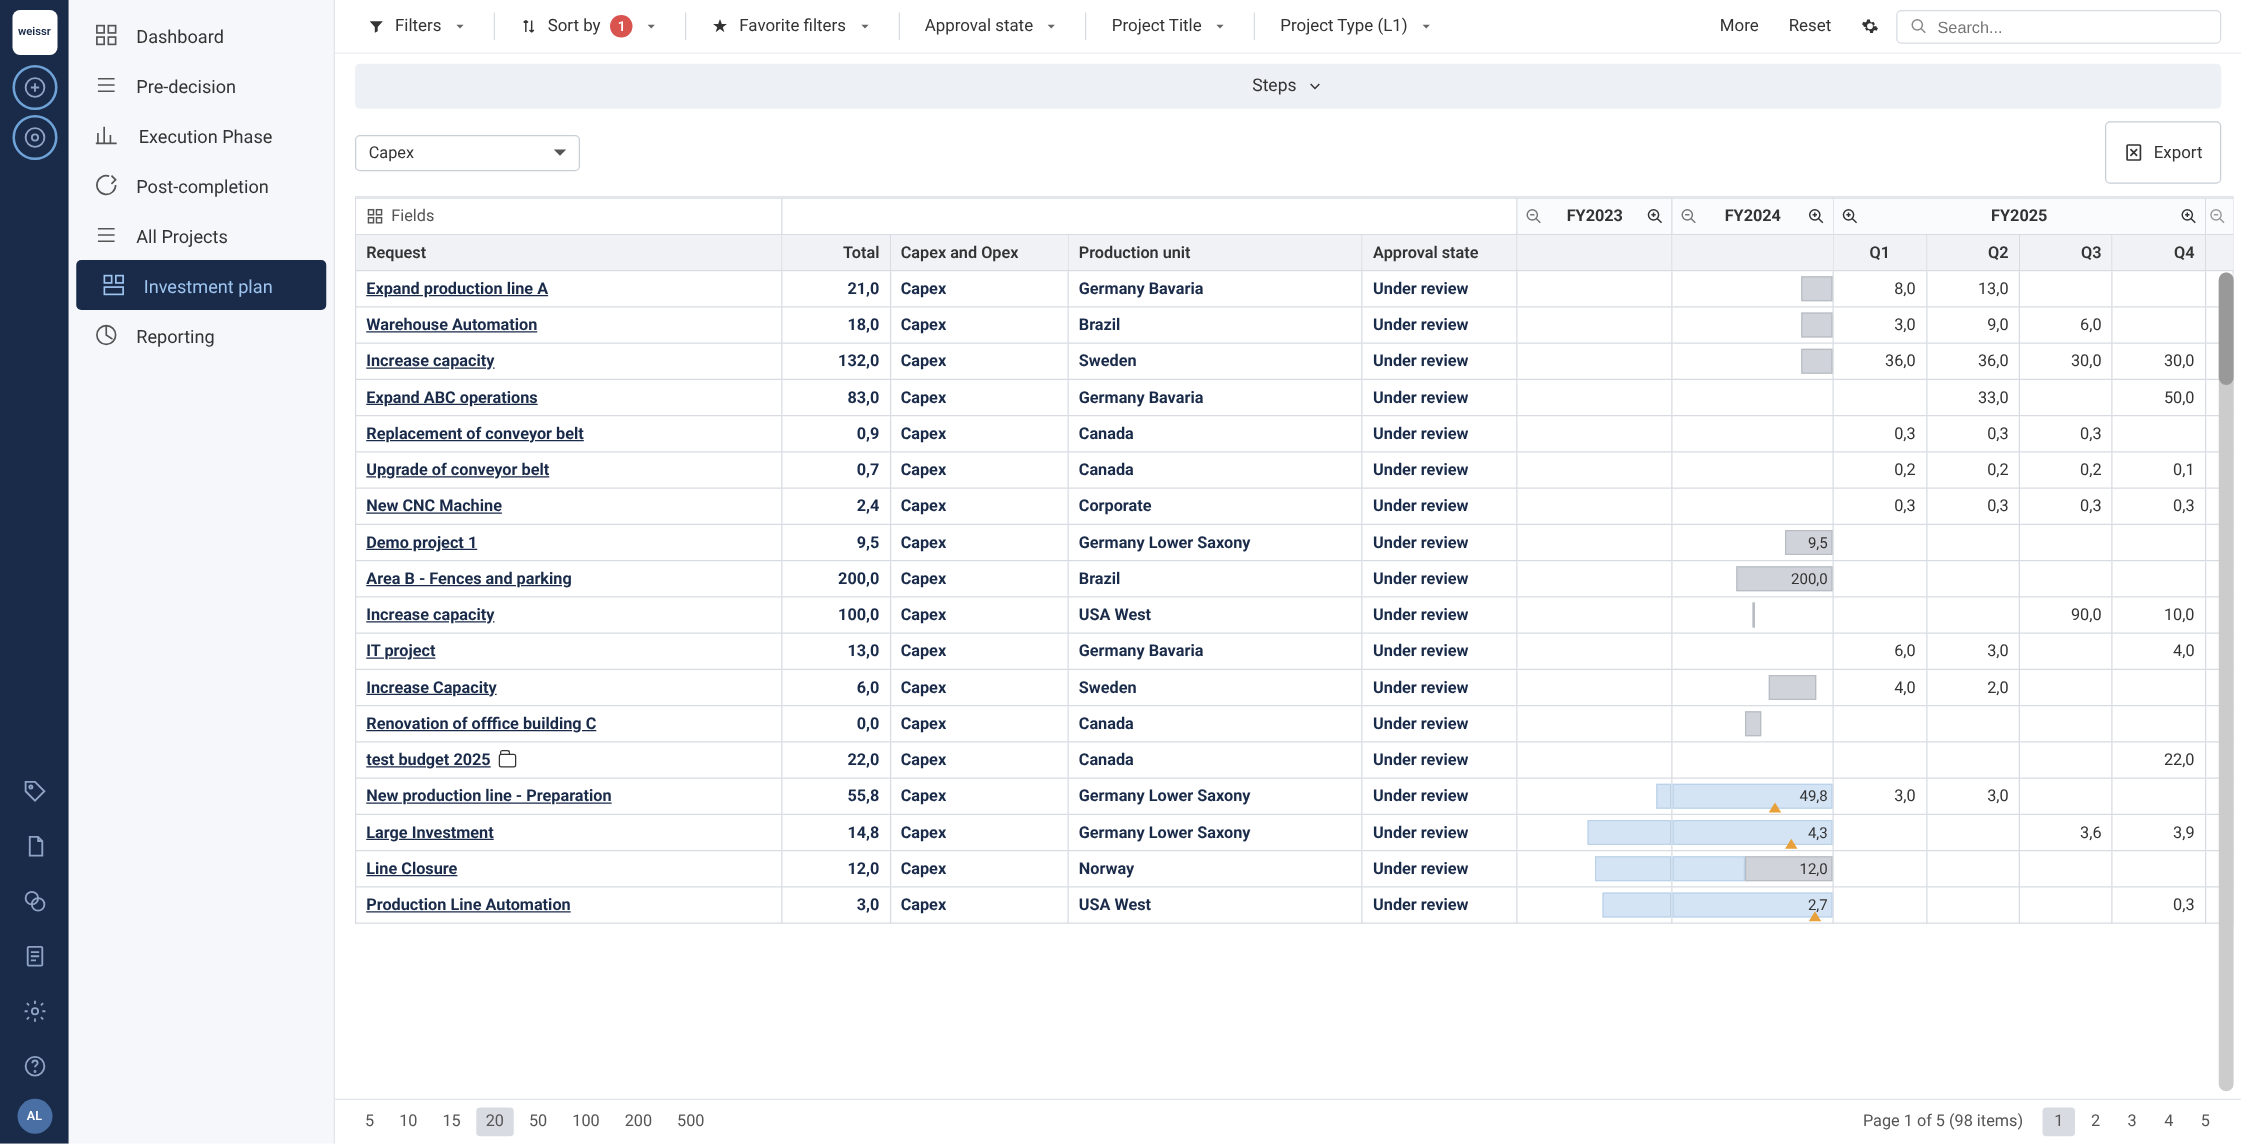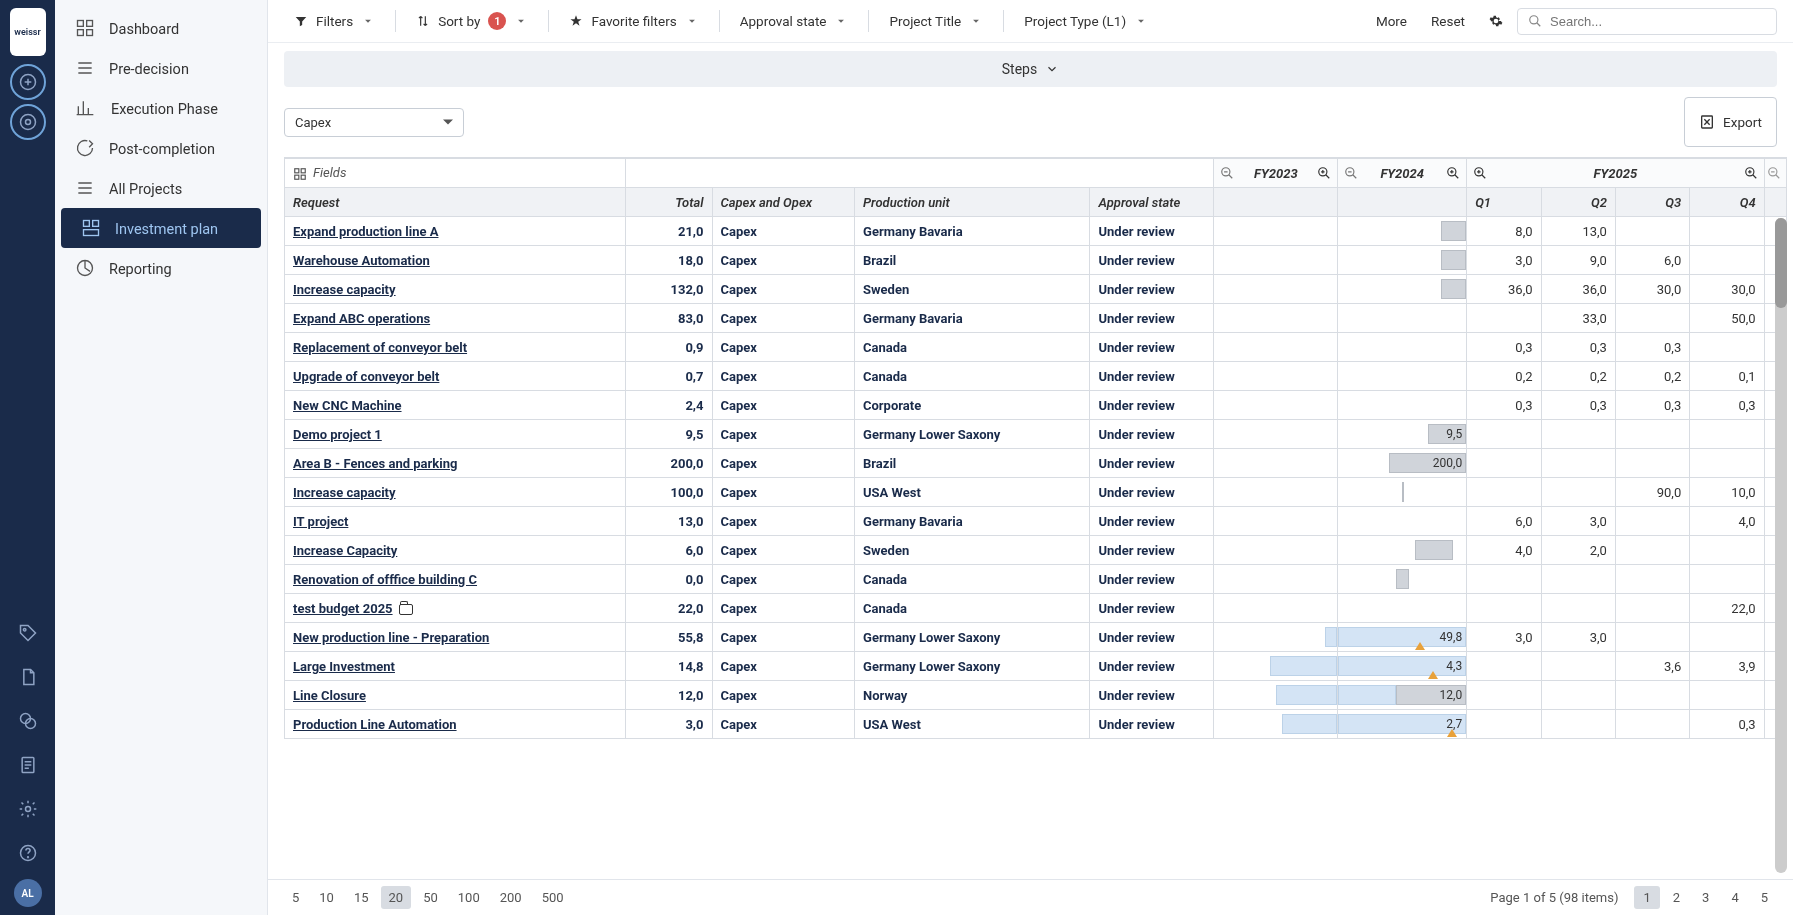--- a/index.html
+++ b/index.html
@@ -1,21 +1,21 @@
 <!DOCTYPE html>
 <html><head>
 <meta charset="utf-8">
 <style>
 * { box-sizing: border-box; margin: 0; padding: 0; }
 body { font-family: -apple-system, BlinkMacSystemFont, "Segoe UI", Roboto, Arial, sans-serif; font-size: 13px; color: #333; background: #fff; overflow: hidden; }
 .app { display: flex; height: 915px; width: 1793px; }
 
 
 .rail { width: 55px; background: #1a2b4a; display: flex; flex-direction: column; align-items: center; padding: 8px 0; gap: 8px; }
-.rail-logo { width: 36px; height: 48px; background: #fff; border-radius: 6px; display: flex; align-items: center; justify-content: center; font-size: 9px; color: #1a2b4a; font-weight: 600; }
+.rail-logo { width: 36px; height: 36px; background: #fff; border-radius: 6px; display: flex; align-items: center; justify-content: center; font-size: 9px; color: #1a2b4a; font-weight: 600; }
 .rail-icon { width: 36px; height: 36px; border-radius: 50%; display: flex; align-items: center; justify-content: center; color: #8fa3c4; cursor: pointer; }
 .rail-icon.active { border: 2px solid #6fa3d8; }
 .rail-icon svg { width: 20px; height: 20px; stroke: currentColor; fill: none; stroke-width: 1.8; }
 .rail-spacer { flex: 1; }
 .rail-avatar { width: 28px; height: 28px; border-radius: 50%; background: #4a6fa5; color: #fff; display: flex; align-items: center; justify-content: center; font-size: 10px; font-weight: 600; }
 
 
 .sidebar { width: 213px; background: #f5f7fa; border-right: 1px solid #e1e5eb; padding-top: 8px; }
 .side-item { display: flex; align-items: flex-end; gap: 14px; padding: 10px 20px; cursor: pointer; color: #333; font-size: 14.5px; }
 .side-item.active { background: #1a2b4a; color: #9ec5f0; border-radius: 4px; margin: 0 6px; }
@@ -45,21 +45,21 @@
 .subbar { display: flex; align-items: center; padding: 10px 16px; gap: 12px; }
 .select-box { border: 1px solid #c8ced6; border-radius: 4px; padding: 6px 30px 6px 10px; font-size: 13px; position: relative; min-width: 180px; cursor: pointer; }
 .select-box::after { content: ""; position: absolute; right: 10px; top: 50%; width: 0; height: 0; border-left: 5px solid transparent; border-right: 5px solid transparent; border-top: 5px solid #555; transform: translateY(-50%); }
 .sub-spacer { flex: 1; }
 .export-btn { display: flex; align-items: center; gap: 8px; border: 1px solid #c8ced6; border-radius: 4px; padding: 16px 14px; cursor: pointer; font-size: 13.5px; background: #fff; }
 
 
 .table-wrap { flex: 1; overflow: auto; margin: 0 6px 0 16px; border-top: 1px solid #d8dce2; position: relative; }
 table { border-collapse: collapse; width: 100%; table-layout: fixed; }
 th, td { border: 1px solid #d8dce2; padding: 5px 8px; font-size: 13px; text-align: left; vertical-align: middle; height: 29px; }
-thead th { background: #f0f2f5; font-weight: 600; color: #333; position: sticky; top: 0; font-style: italic; }
+thead th { background: #f0f2f5; font-weight: 600; color: #333; position: sticky; top: 0; }
 thead tr.r1 th { background: #fafbfc; }
 .col-request { width: 275px; }
 .col-total { width: 70px; text-align: right; }
 .col-capex { width: 115px; }
 .col-prod { width: 190px; }
 .col-approval { width: 100px; }
 .col-fy23 { width: 100px; }
 .col-fy24 { width: 104px; }
 .col-q { width: 60px; text-align: right; }
 .col-last { width: 18px; }
@@ -361,21 +361,21 @@
             </th>
           </tr>
           <tr>
             <th>Request</th>
             <th style="text-align:right;">Total</th>
             <th>Capex and Opex</th>
             <th>Production unit</th>
             <th>Approval state</th>
             <th></th>
               <th></th>
-            <th style="text-align:left;">Q1</th>
+            <th style="text-align:center;">Q1</th>
             <th style="text-align:right;">Q2</th>
             <th style="text-align:right;">Q3</th>
             <th style="text-align:right;">Q4</th>
             <th></th>
           </tr>
         </thead>
         <tbody id="tbody">
             <tr>
               <td><a>Expand production line A</a></td>
               <td class="num bold">21,0</td>

